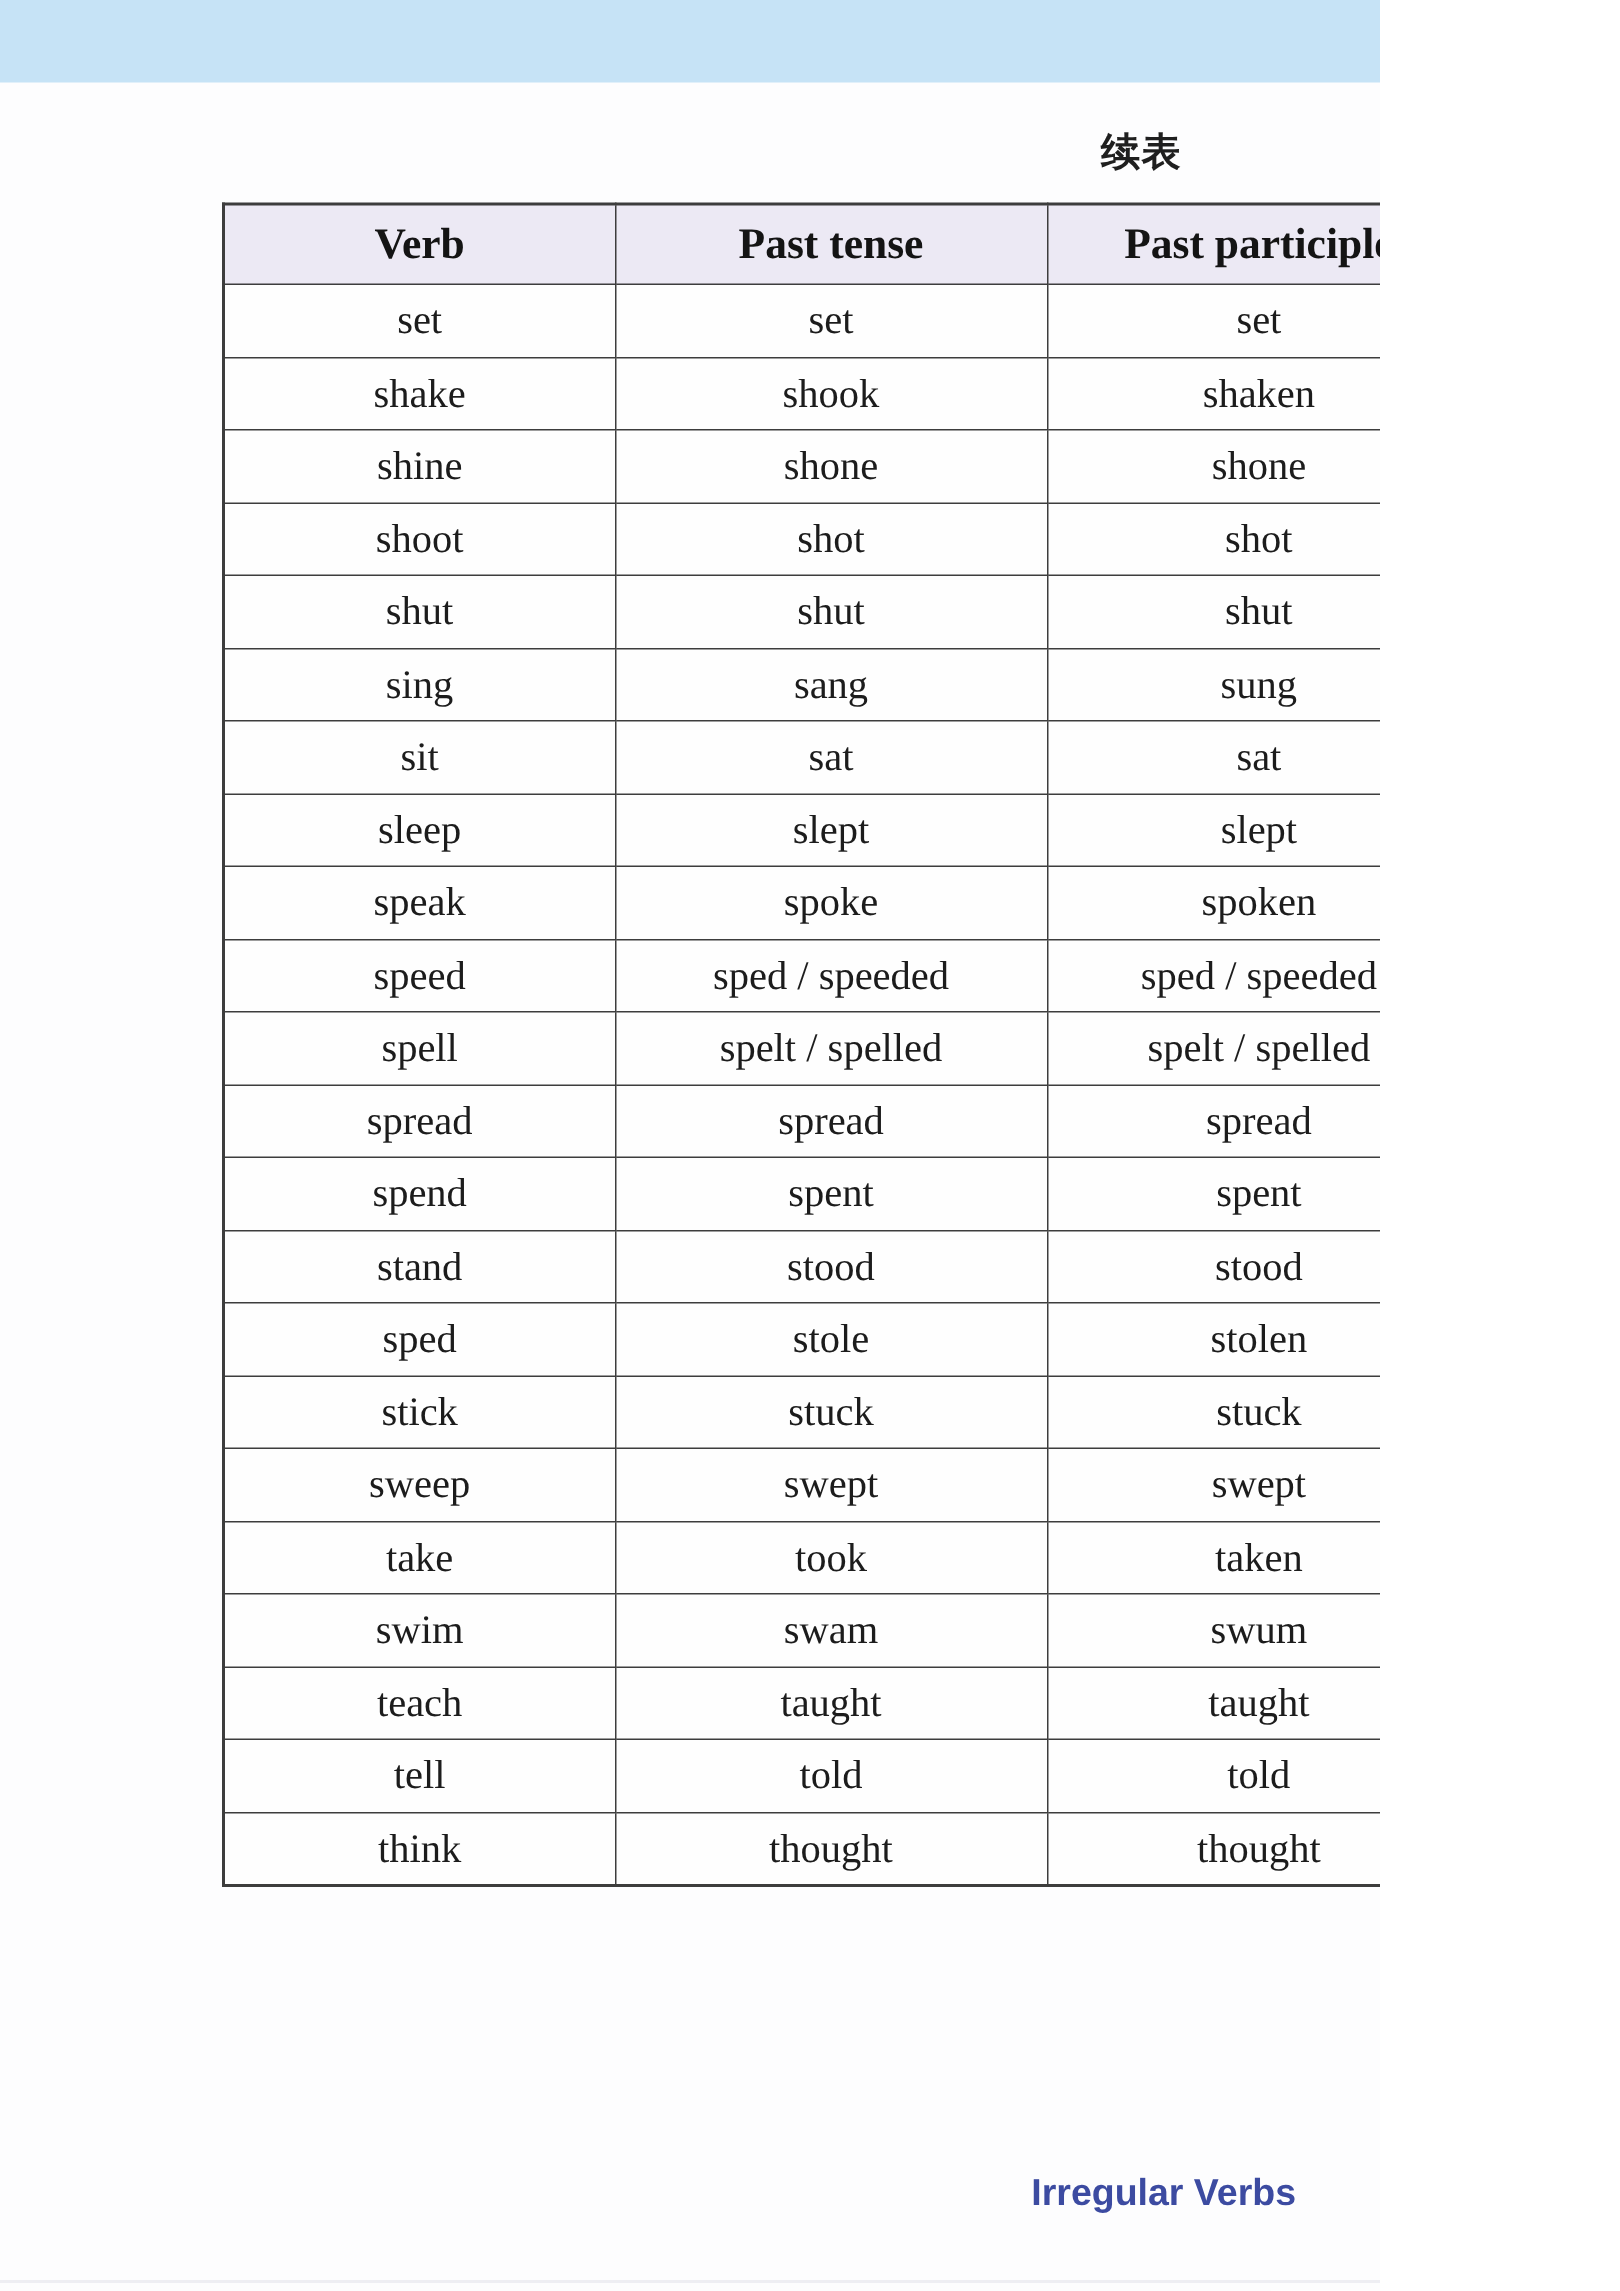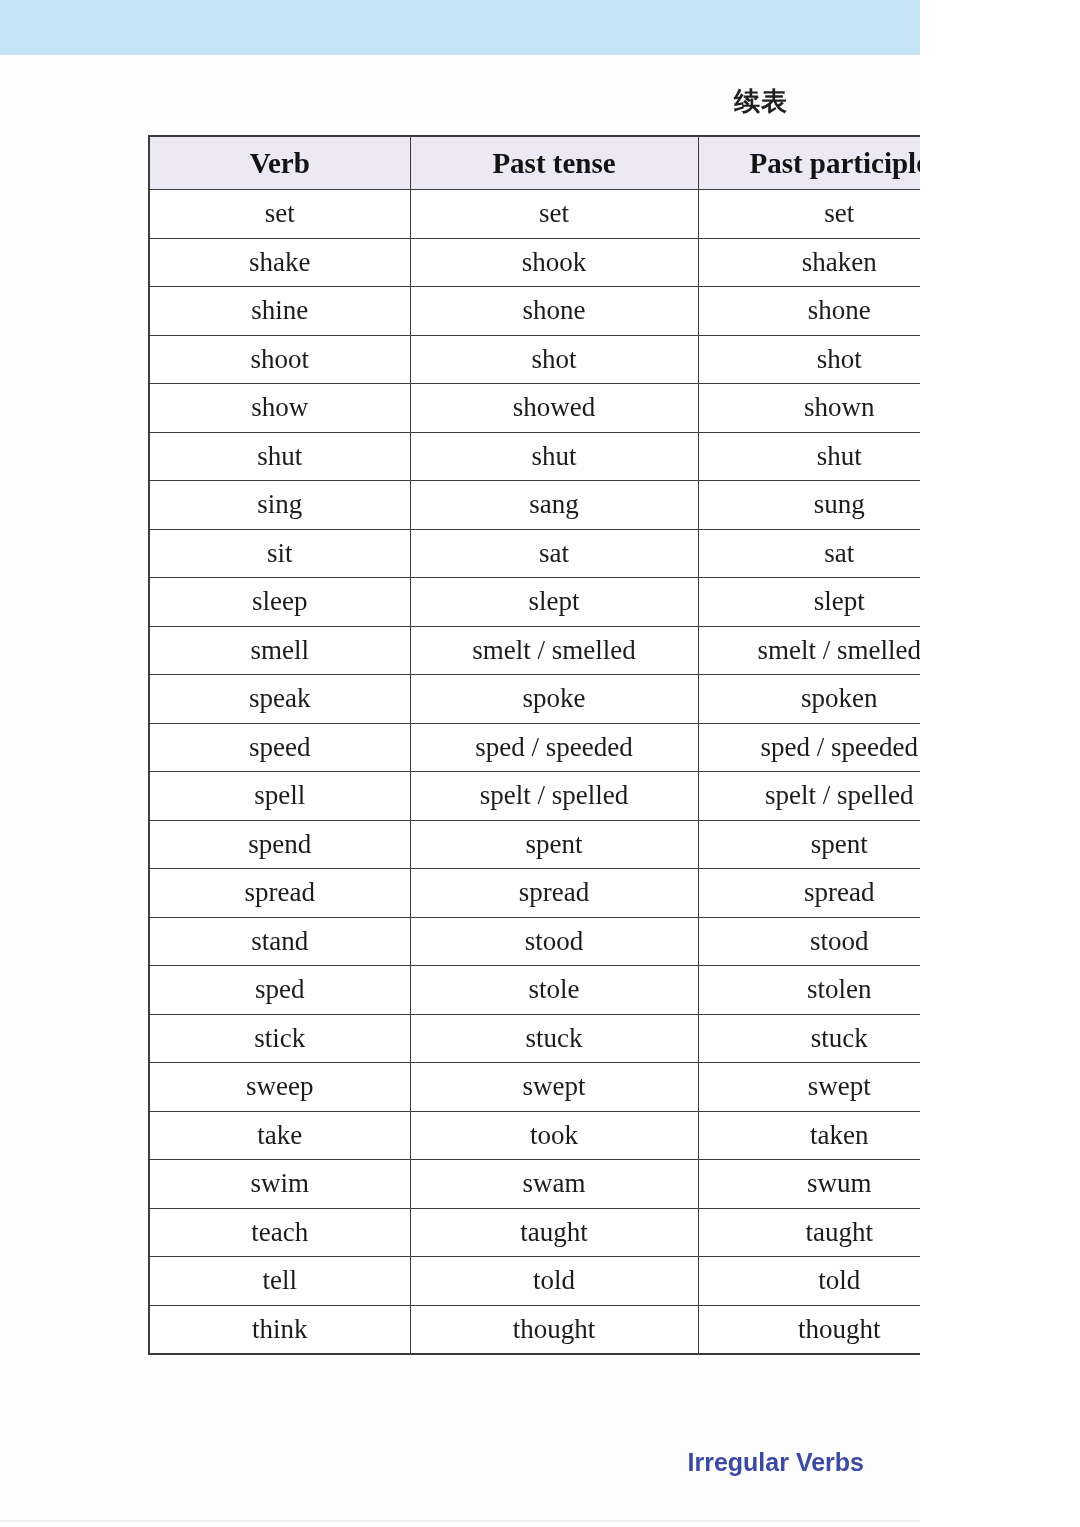--- a/index.html
+++ b/index.html
@@ -142,25 +142,20 @@
       <td>shone</td>
       <td>shone</td>
     </tr>
 
     <tr>
       <td>shoot</td>
       <td>shot</td>
       <td>shot</td>
     </tr>
 
-    <tr>
-      <td>show</td>
-      <td>showed</td>
-      <td>shown</td>
-    </tr>
 
     <tr>
       <td>shut</td>
       <td>shut</td>
       <td>shut</td>
     </tr>
 
     <tr>
       <td>sing</td>
       <td>sang</td>
@@ -172,54 +167,49 @@
       <td>sat</td>
       <td>sat</td>
     </tr>
 
     <tr>
       <td>sleep</td>
       <td>slept</td>
       <td>slept</td>
     </tr>
 
-    <tr>
-      <td>smell</td>
-      <td>smelt / smelled</td>
-      <td>smelt / smelled</td>
-    </tr>
 
     <tr>
       <td>speak</td>
       <td>spoke</td>
       <td>spoken</td>
     </tr>
 
     <tr>
       <td>speed</td>
       <td>sped / speeded</td>
       <td>sped / speeded</td>
     </tr>
 
     <tr>
       <td>spell</td>
       <td>spelt / spelled</td>
       <td>spelt / spelled</td>
     </tr>
 
     <tr>
+      <td>spread</td>
+      <td>spread</td>
+      <td>spread</td>
+    </tr>
+
+    <tr>
       <td>spend</td>
       <td>spent</td>
       <td>spent</td>
-    </tr>
-
-    <tr>
-      <td>spread</td>
-      <td>spread</td>
-      <td>spread</td>
     </tr>
 
     <tr>
       <td>stand</td>
       <td>stood</td>
       <td>stood</td>
     </tr>
 
     <tr>
       <td>sped</td>

